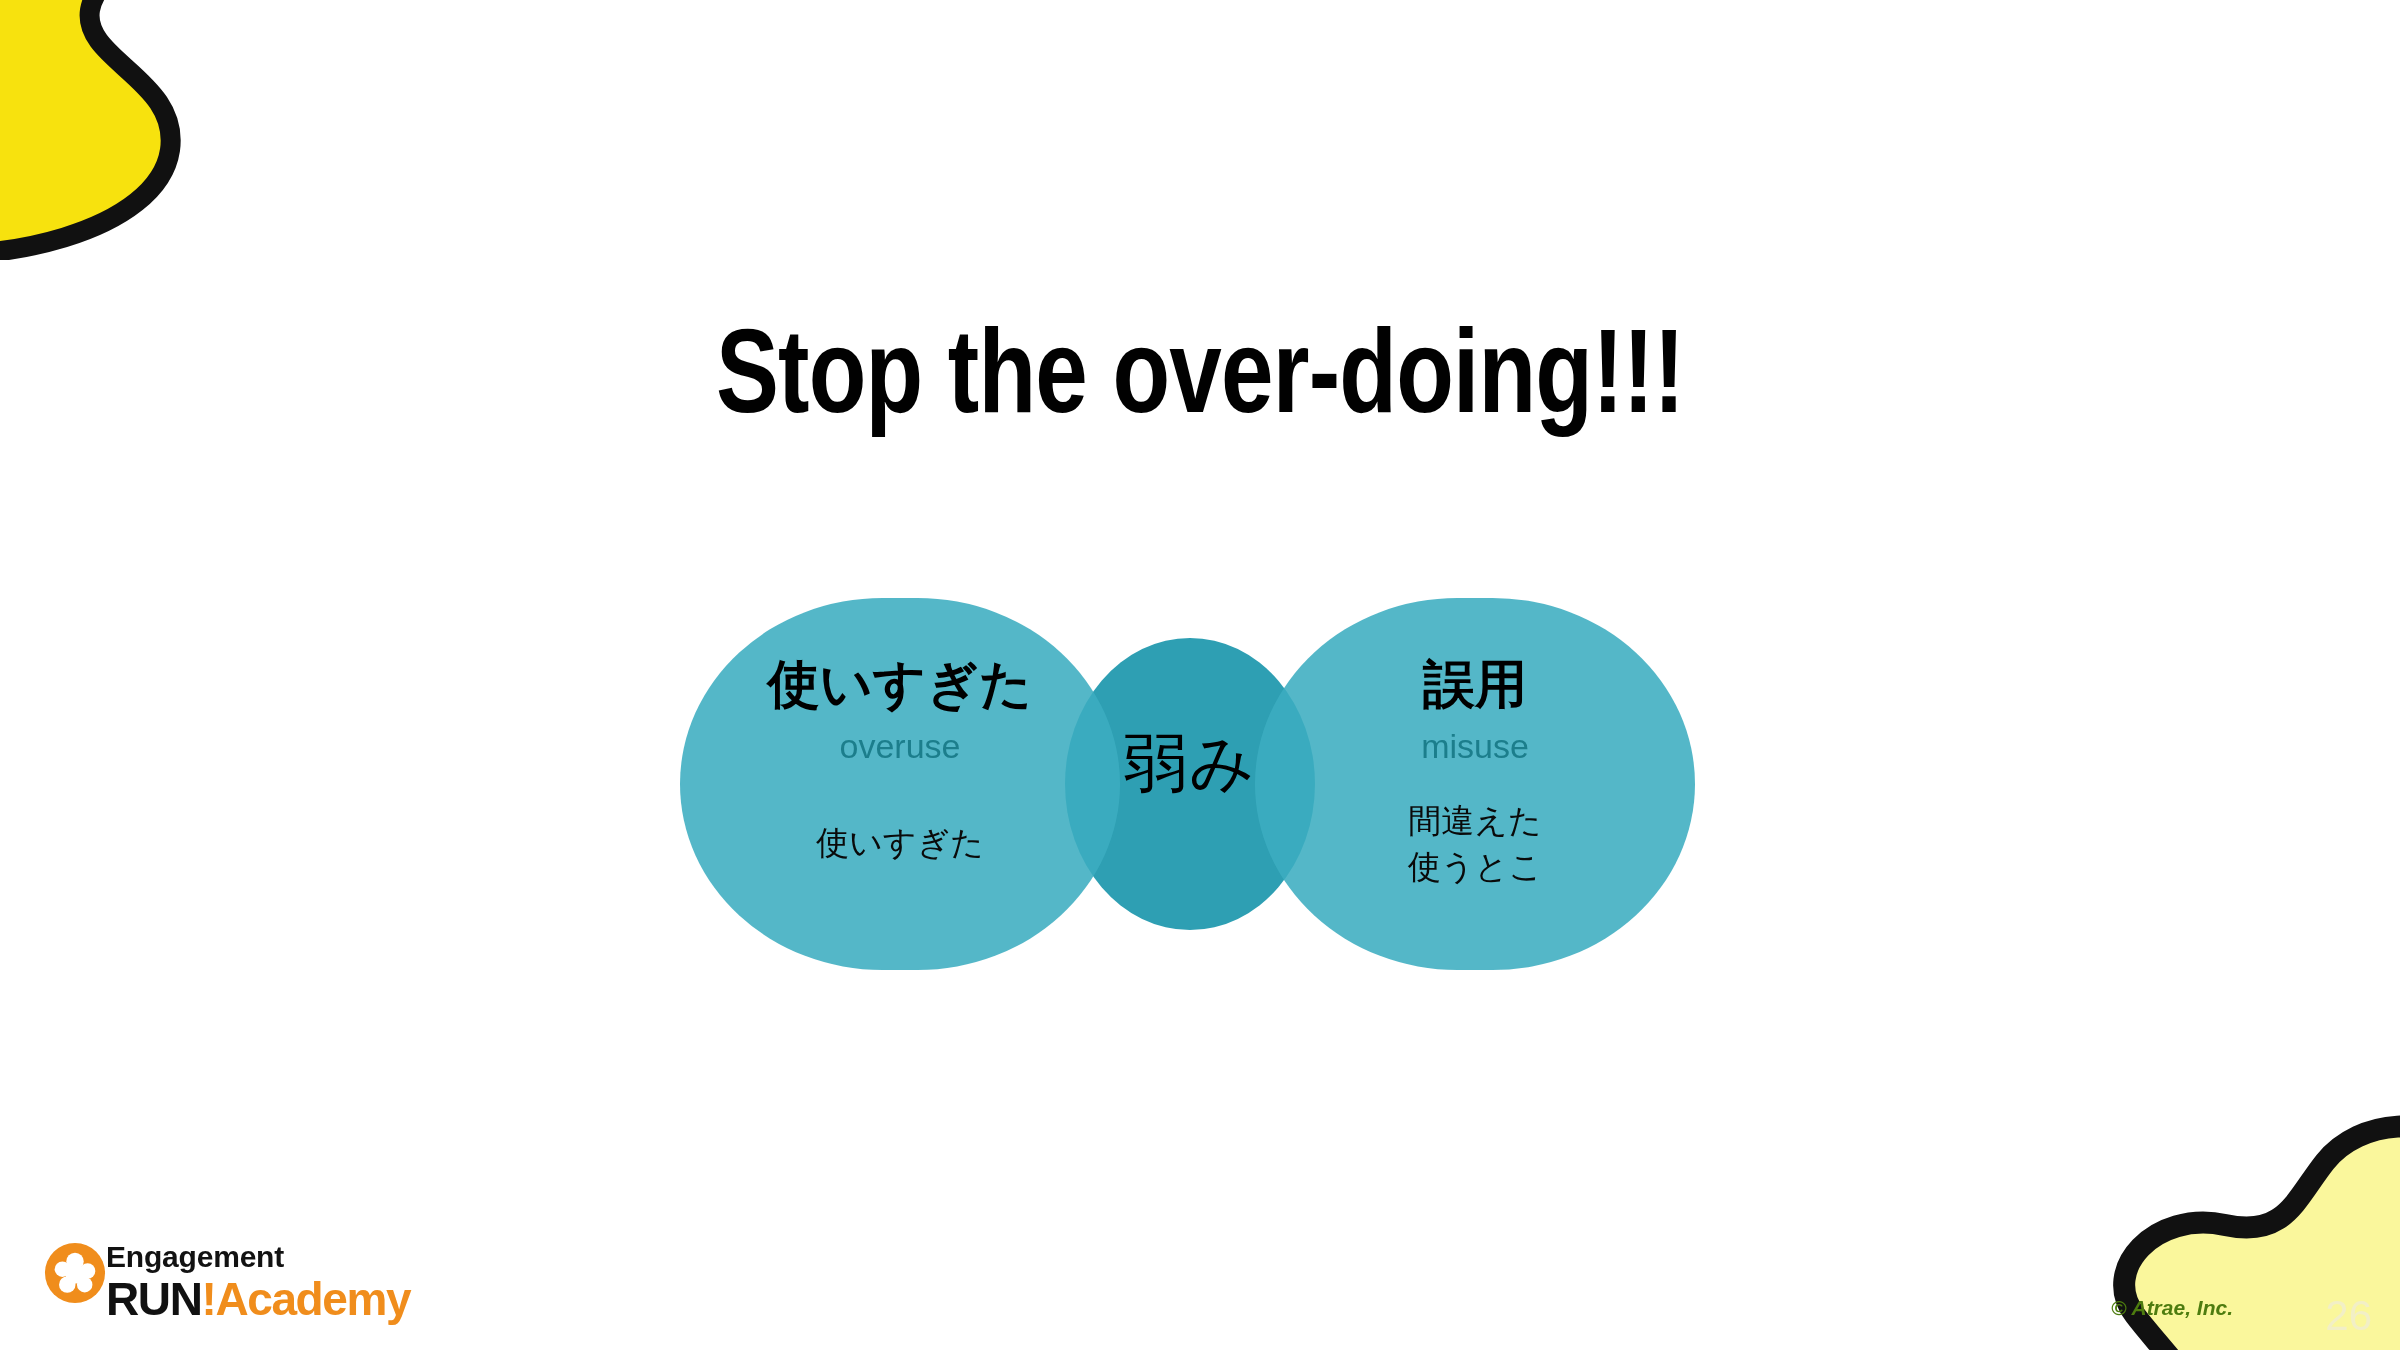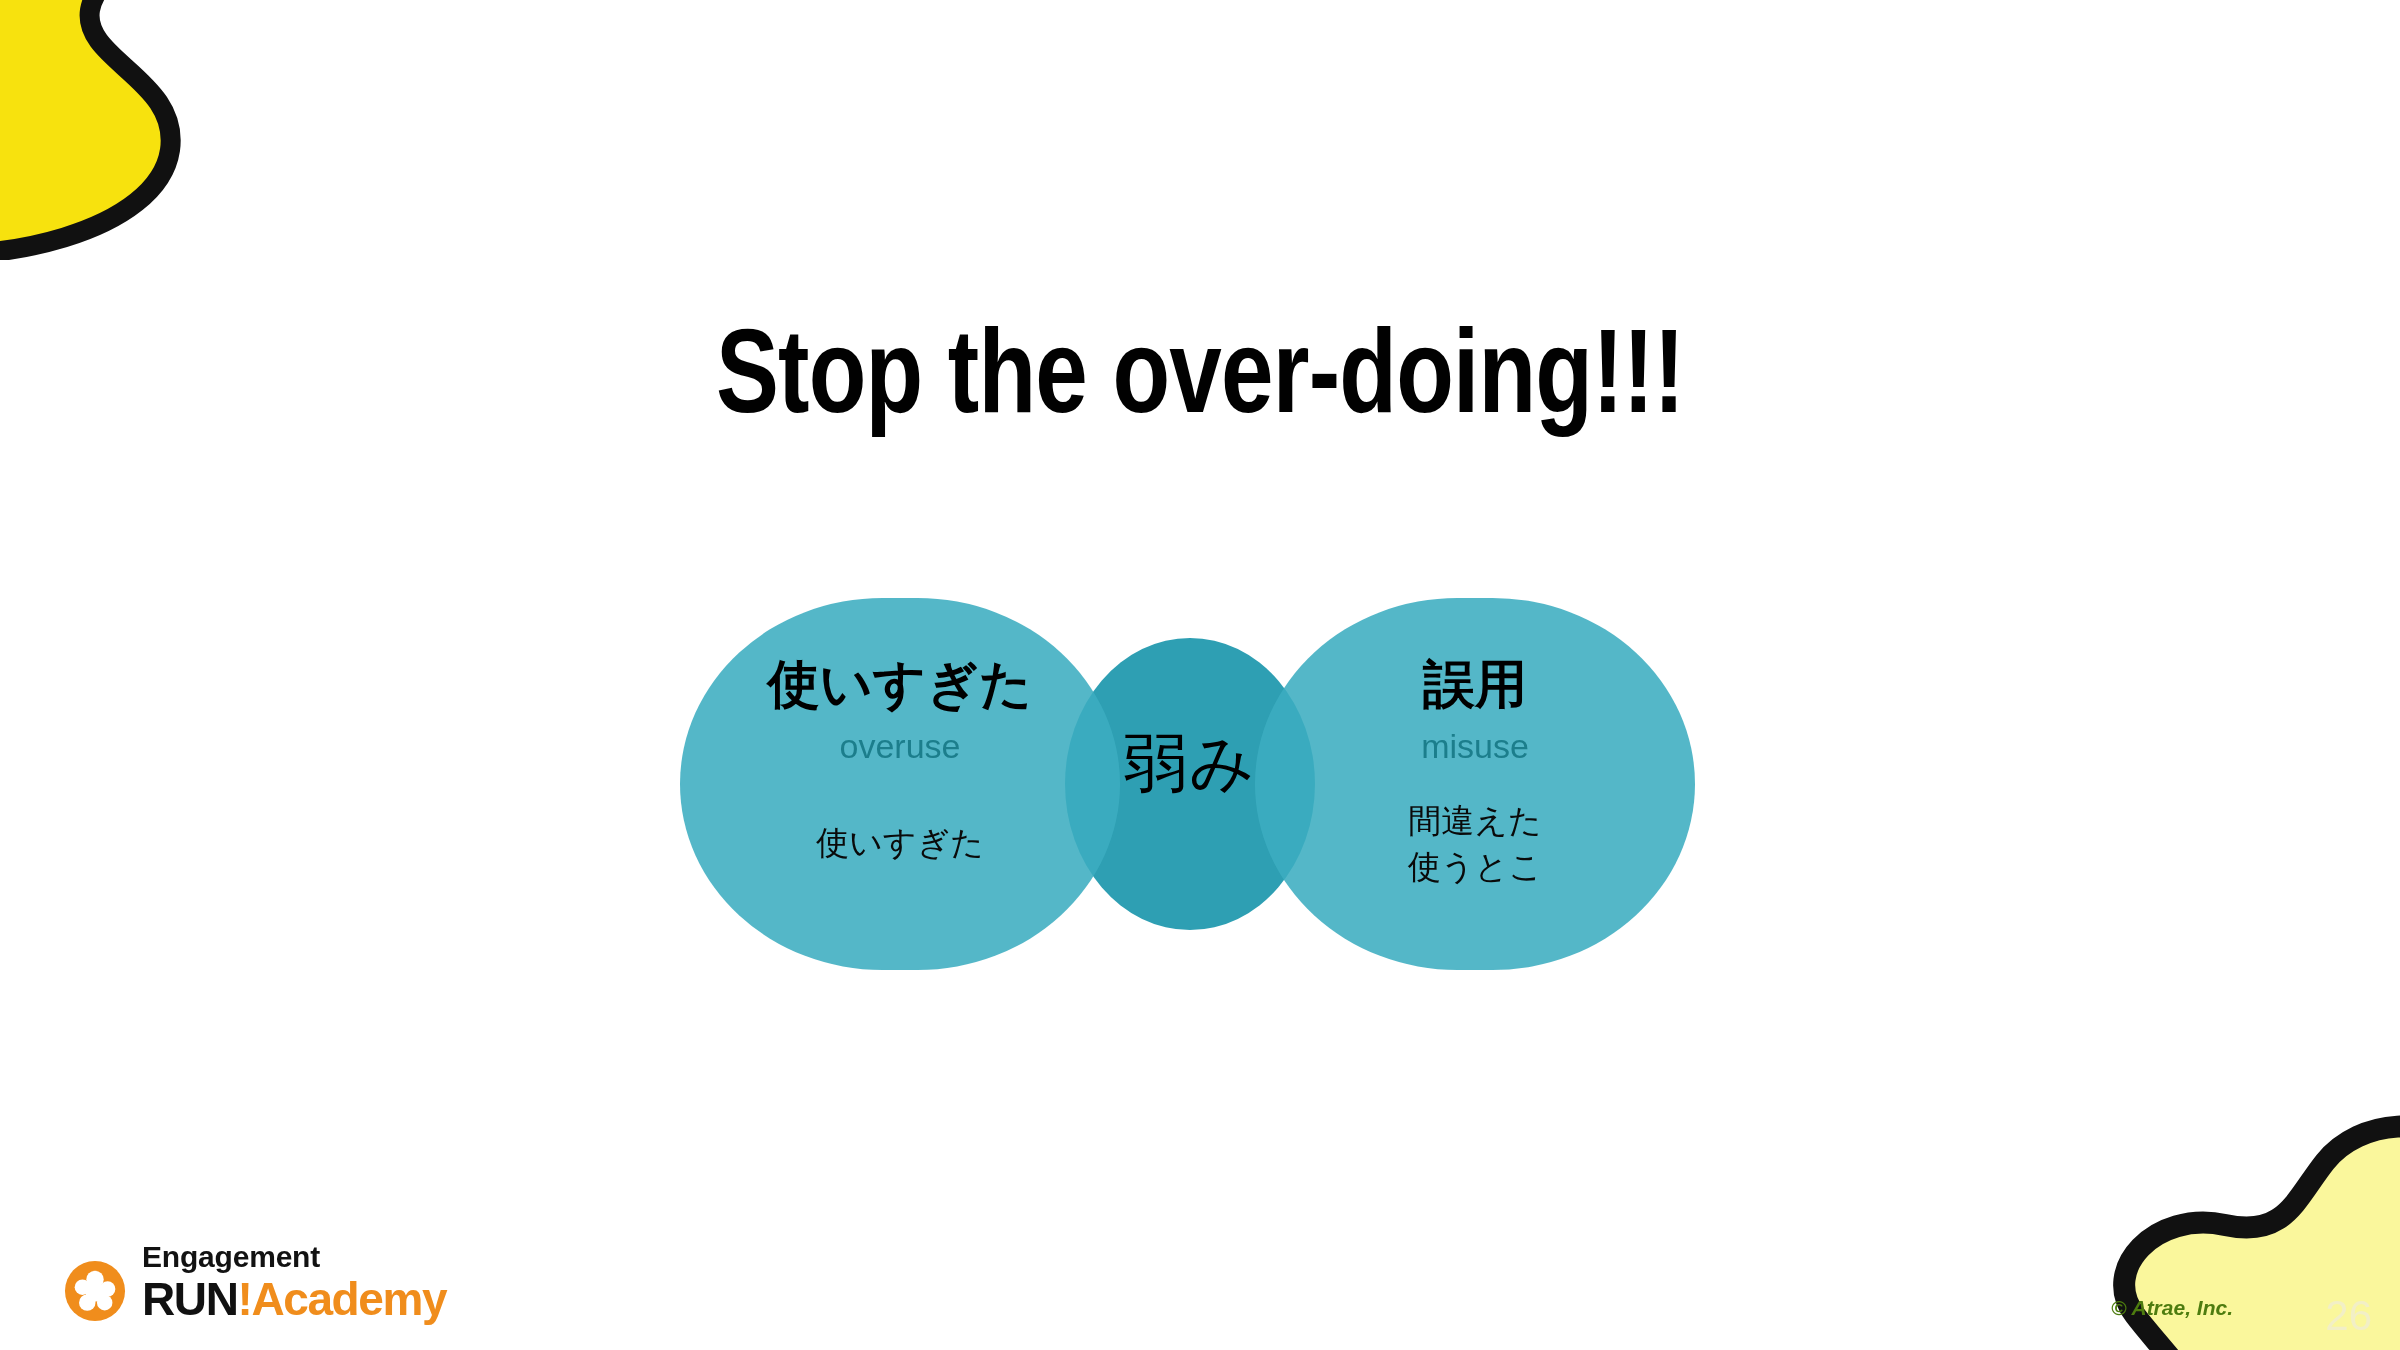--- a/index.html
+++ b/index.html
@@ -116,24 +116,24 @@
     font-family:"DejaVu Sans","Liberation Sans",sans-serif;
   }
 
   .t-right-title{ left:575px; top:58px;  width:440px; }
   .t-right-sub  { left:575px; top:128px; width:440px; }
   .t-right-body { left:575px; top:200px; width:440px; }
 
   
   .logo {
     position:absolute;
-    left:64px; bottom:28px;
+    left:44px; bottom:28px;
     display:flex;
-    align-items:flex-end;
-    gap:16px;
+    align-items:flex-start;
+    gap:0;
   }
   .logo-mark { width:62px; height:62px; flex:0 0 auto; }
   .logo-words { display:flex; flex-direction:column; line-height:1; }
   .logo-eng {
     font-size:30px; font-weight:700; color:#121212;
     letter-spacing:-0.2px; margin-bottom:4px;
     font-family:"Liberation Sans","DejaVu Sans",sans-serif;
   }
   .logo-run {
     font-size:46px; font-weight:700; letter-spacing:-1.4px;

